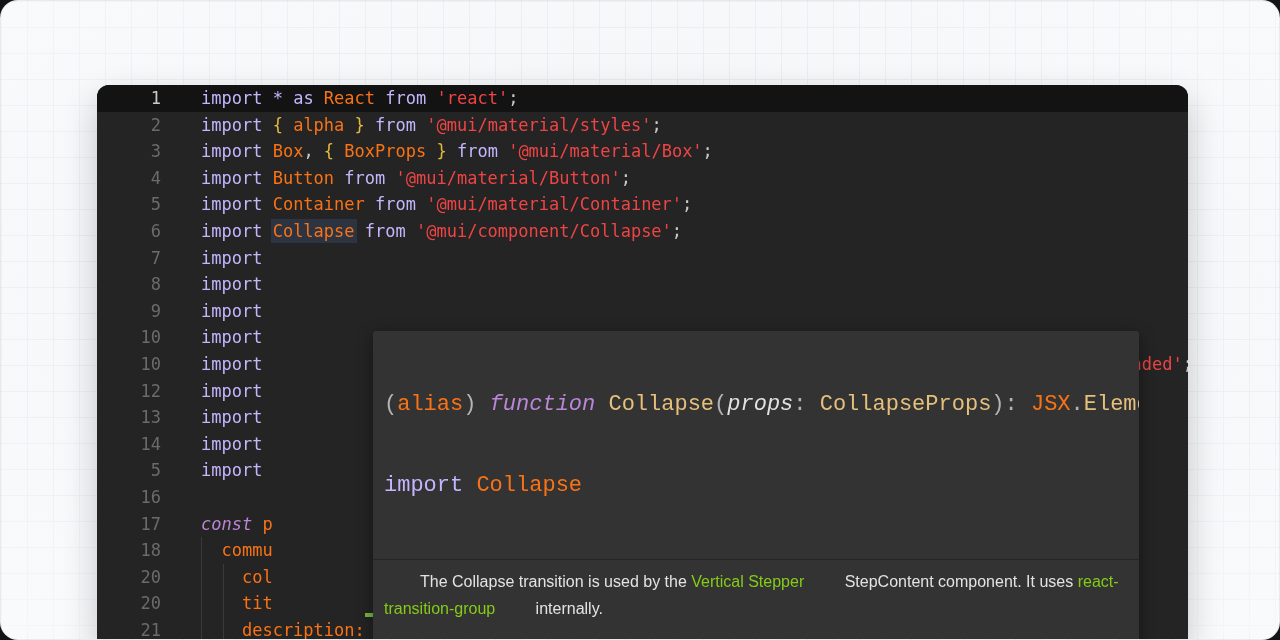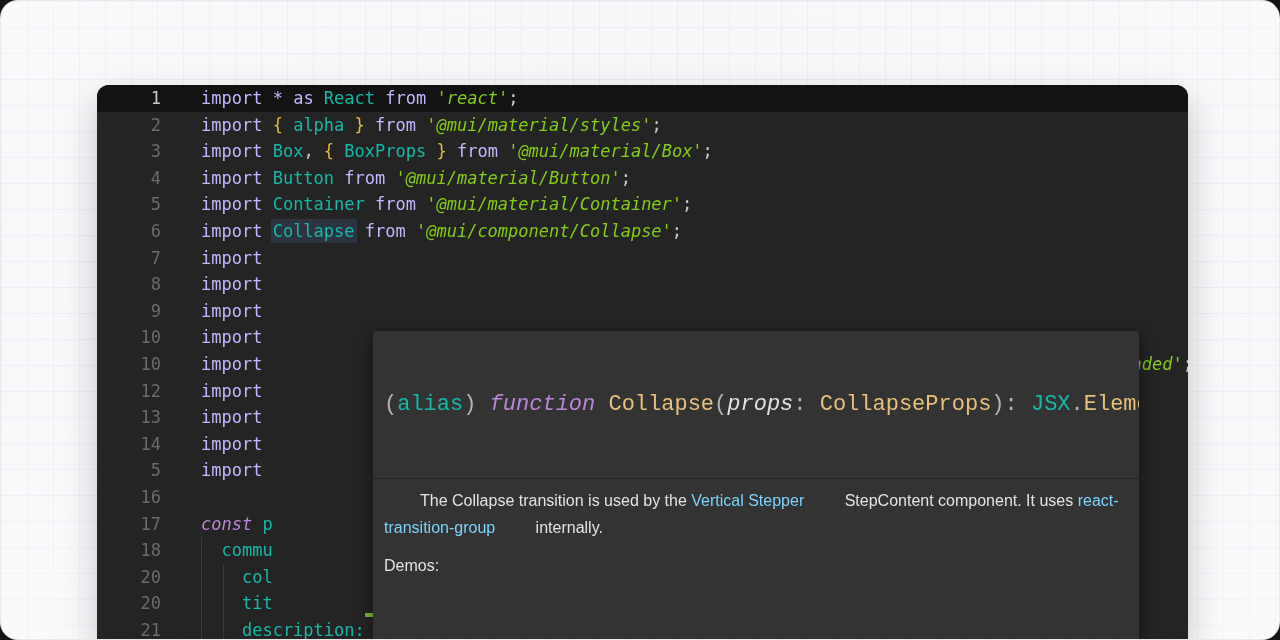--- a/index.html
+++ b/index.html
@@ -16,39 +16,39 @@
   .row{display:flex;height:26.6px;position:relative;}
   .row.active{background:#131313;}
   .gutter{flex:none;width:64px;text-align:right;color:#6b6b6b;}
   .row.active .gutter{color:#c9c9c9;}
   .content{position:relative;flex:1;padding-left:40px;white-space:pre;color:#e8e8e8;}
   .indent-guide{position:absolute;top:0;bottom:0;width:1px;background:#3a3a3a;}
   .tail{position:absolute;top:0;white-space:pre;}
   .peek{position:absolute;left:268px;top:528px;width:8px;height:4px;background:#77bb41;}
   
   .seg-kw{color:#c4b5fd;}
-  .seg-str{color:#84cc16;font-style:italic;}
+  .seg-str{color:#ef4444;}
   .seg-brace{color:#e2b93d;}
-  .seg-txt{color:#14b8a6;}
+  .seg-txt{color:#f97316;}
   .seg-punc{color:#c9c9c9;}
   .seg-kw2{color:#bb86d7;font-style:italic;}
   .seg-gold{color:#e5c07b;}
   .seg-param{color:#e2e2e2;font-style:italic;}
   .seg-punc2{color:#b4b4b4;}
   .seg-doc{color:#e3e3e3;margin-left:36px;}
   .seg.hl{box-shadow:0 0 0 2px #2c3442;background:#2c3442;}
   
   .tooltip{position:absolute;left:276px;top:246px;width:766px;height:367px;background:#333333;
     border-radius:3px;box-shadow:0 4px 16px rgba(0,0,0,0.45);overflow:hidden;z-index:5;}
   .sig{padding:6px 11px;font-family:Liberation Mono, monospace;font-size:22px;line-height:27px;white-space:pre;}
   .divider{height:1px;background:#252525;}
   .docs{padding:8px 11px;font-family:"Liberation Sans",sans-serif;font-size:16px;line-height:27px;color:#e3e3e3;}
   .docs p{margin:0 0 11px;}
   .docs .label{margin:0;}
-  a.seg-link{color:#7dd3fc;text-decoration:none;cursor:pointer;}
+  a.seg-link{color:#84cc16;text-decoration:none;cursor:pointer;}
 </style>
 </head>
 <body>
 
 <div class="canvas">
   <div class="grid-fade"></div>
 
   <div class="editor">
     <div class="code">
         <div class="row active">
@@ -134,20 +134,21 @@
         <div class="row">
           <div class="gutter">21</div>
           <div class="content"><i class="indent-guide" style="left: 40px;"></i><i class="indent-guide" style="left: 62px;"></i><span class="seg seg-txt">    description:</span></div>
         </div>
       </div>
     <div class="peek"></div>
 
     <div class="tooltip">
       <div class="sig">
         <div id="sig-line-1"><span class="seg seg-punc2">(</span><span class="seg seg-txt">alias</span><span class="seg seg-punc2">) </span><span class="seg seg-kw2">function </span><span class="seg seg-gold">Collapse</span><span class="seg seg-punc2">(</span><span class="seg seg-param">props</span><span class="seg seg-punc2">: </span><span class="seg seg-gold">CollapseProps</span><span class="seg seg-punc2">): </span><span class="seg seg-txt">JSX</span><span class="seg seg-punc2">.</span><span class="seg seg-gold">Element</span></div>
+        <div id="sig-line-2"><span class="seg seg-kw">import </span><span class="seg seg-txt">Collapse</span></div>
       </div>
       <div class="divider"></div>
       <div class="docs">
         <p id="doc-desc"><span class="seg seg-doc">The Collapse transition is used by the </span><a class="seg seg-link">Vertical Stepper</a><span class="seg seg-doc"> StepContent component. It uses </span><a class="seg seg-link">react-transition-group</a><span class="seg seg-doc"> internally.</span></p>
         <div class="label">Demos:</div>
 
       </div>
     </div>
   </div>
 </div>

